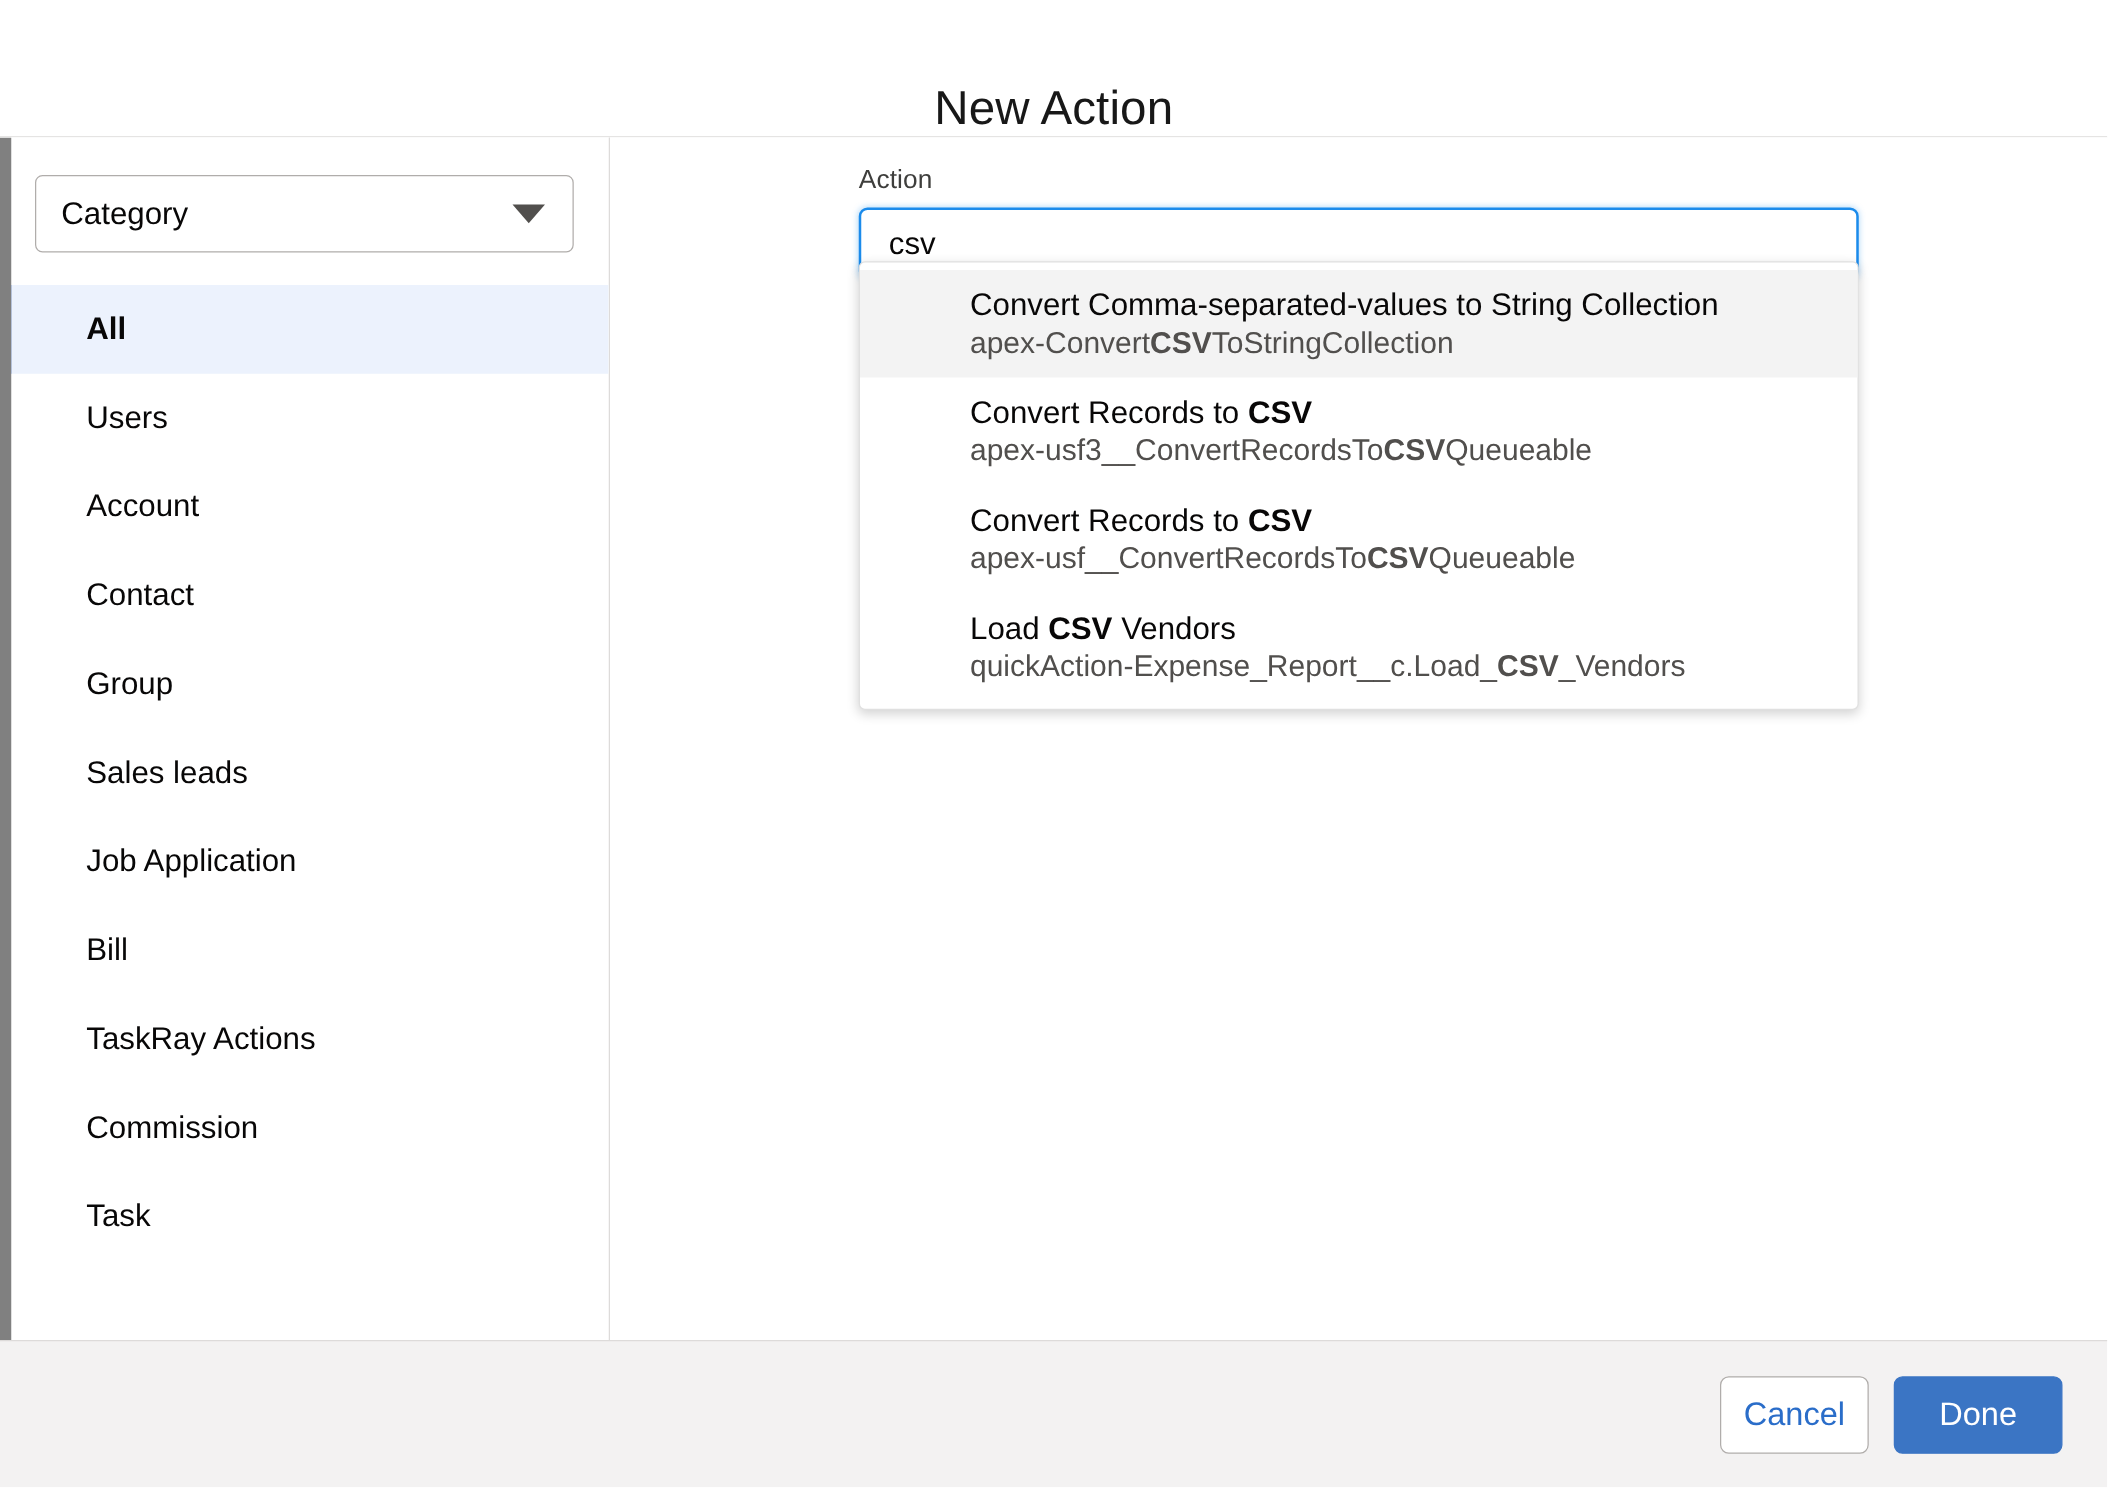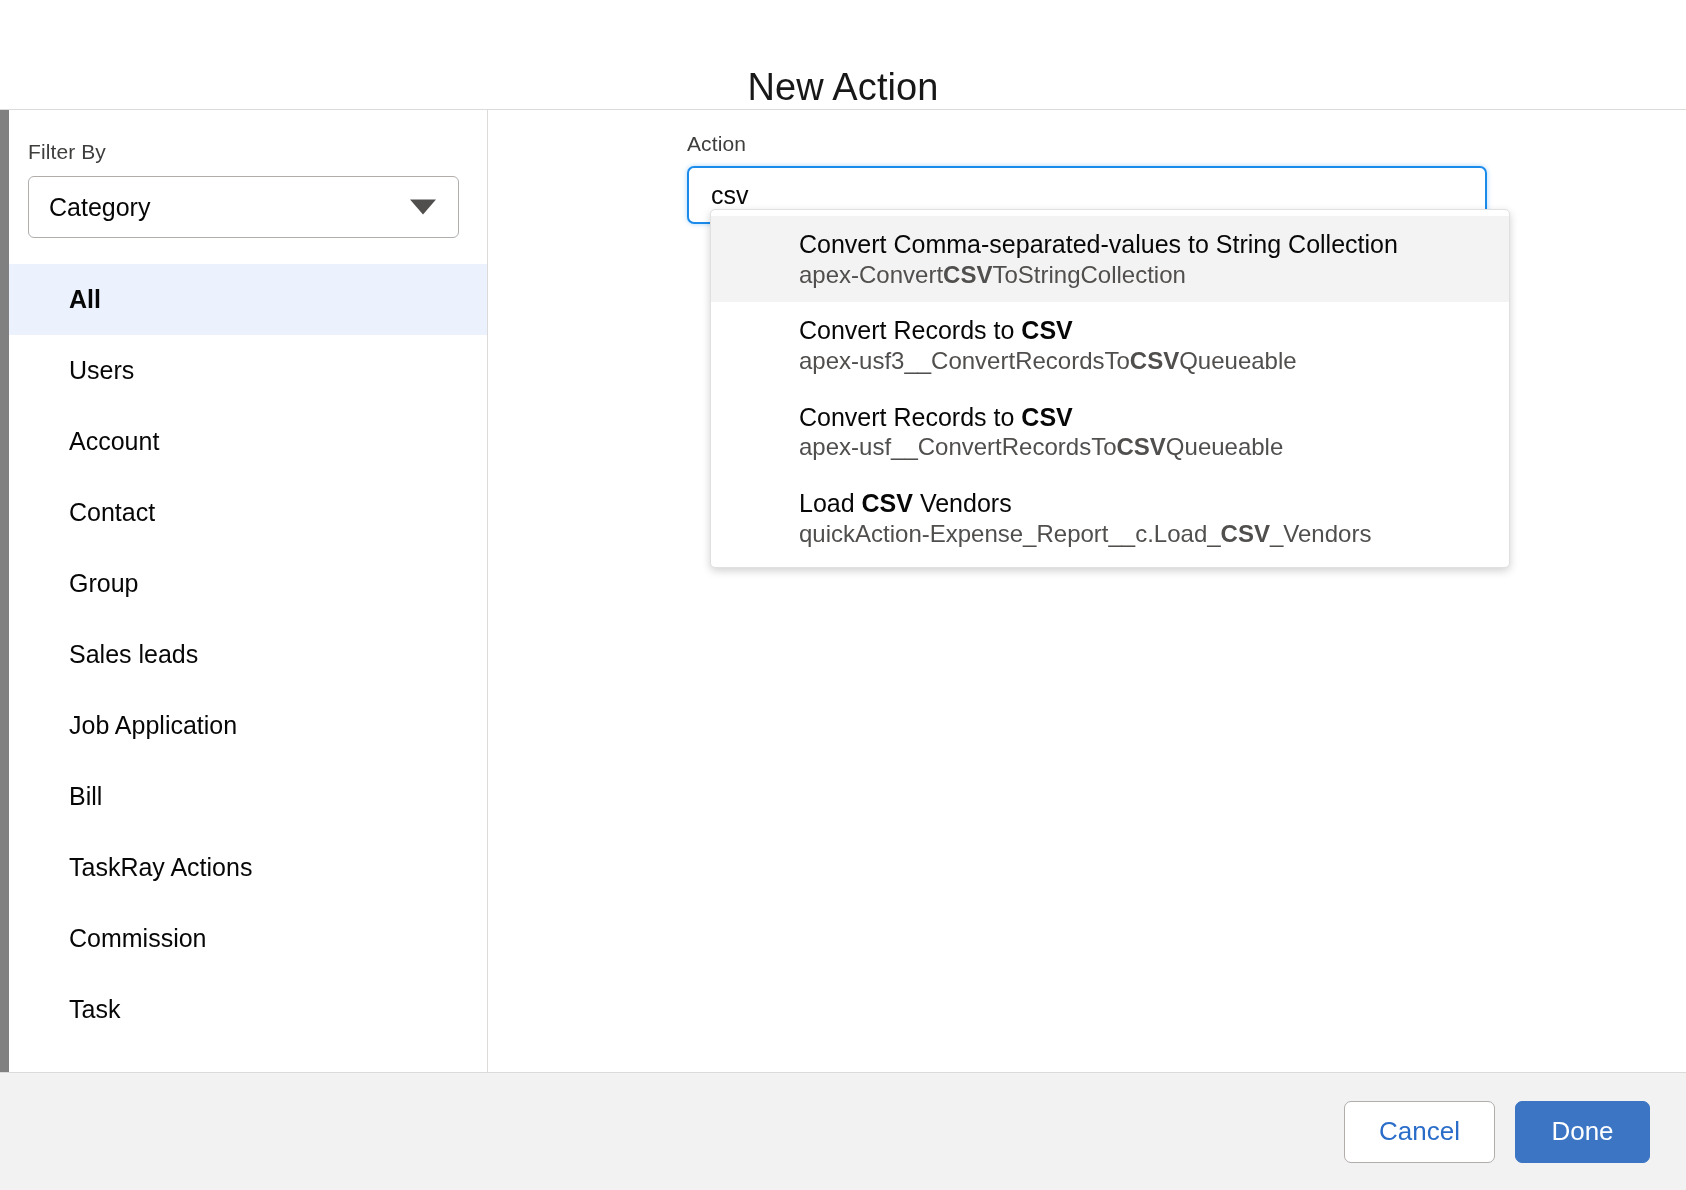--- a/index.html
+++ b/index.html
@@ -181,21 +181,20 @@
     left: 50%;
     transform: translateX(-50%);
     width: 800px;
     background: #ffffff;
     border: 1px solid #e0e0e0;
     border-radius: 5px;
     box-shadow: 0 3px 9px rgba(0,0,0,0.18);
     z-index: 20;
     padding: 6px 0 6px 0;
     overflow: hidden;
-    margin-left: 23px;
   }
   .dropdown-item {
     padding: 13px 0 13px 88px;
     cursor: pointer;
     line-height: 1.23;
   }
   .dropdown-item.active {
     background: #f3f3f3;
   }
   .dd-title {
@@ -221,21 +220,21 @@
     justify-content: flex-end;
     padding-right: 36px;
     gap: 20px;
   }
   .btn {
     height: 62px;
     border-radius: 7px;
     font-size: 26px;
     font-family: "Liberation Sans", sans-serif;
     cursor: pointer;
-    padding: 0 34px;
+    padding: 0 18px;
     border: 1px solid transparent;
   }
   .btn-cancel {
     background: #ffffff;
     border: 1px solid #b0adab;
     color: #2a6dc9;
   }
   .btn-done {
     background: #3b75c4;
     border: 1px solid #3b75c4;
@@ -251,21 +250,20 @@
   <div class="modal-header">
     <h1 class="modal-title">New Action</h1>
   </div>
 
   <div class="modal-body">
 
     <div class="sidebar">
       <div class="sidebar-scroll-edge"></div>
 
       <div class="filter-block">
-        <span class="filter-label">Filter By</span>
         <div class="filter-select">
           <span class="filter-select-value">Category</span>
           <span class="filter-chevron"></span>
         </div>
       </div>
 
       <ul class="category-list" id="category-list">
           <li class="category-item selected">
             <span>All</span>
           </li>

